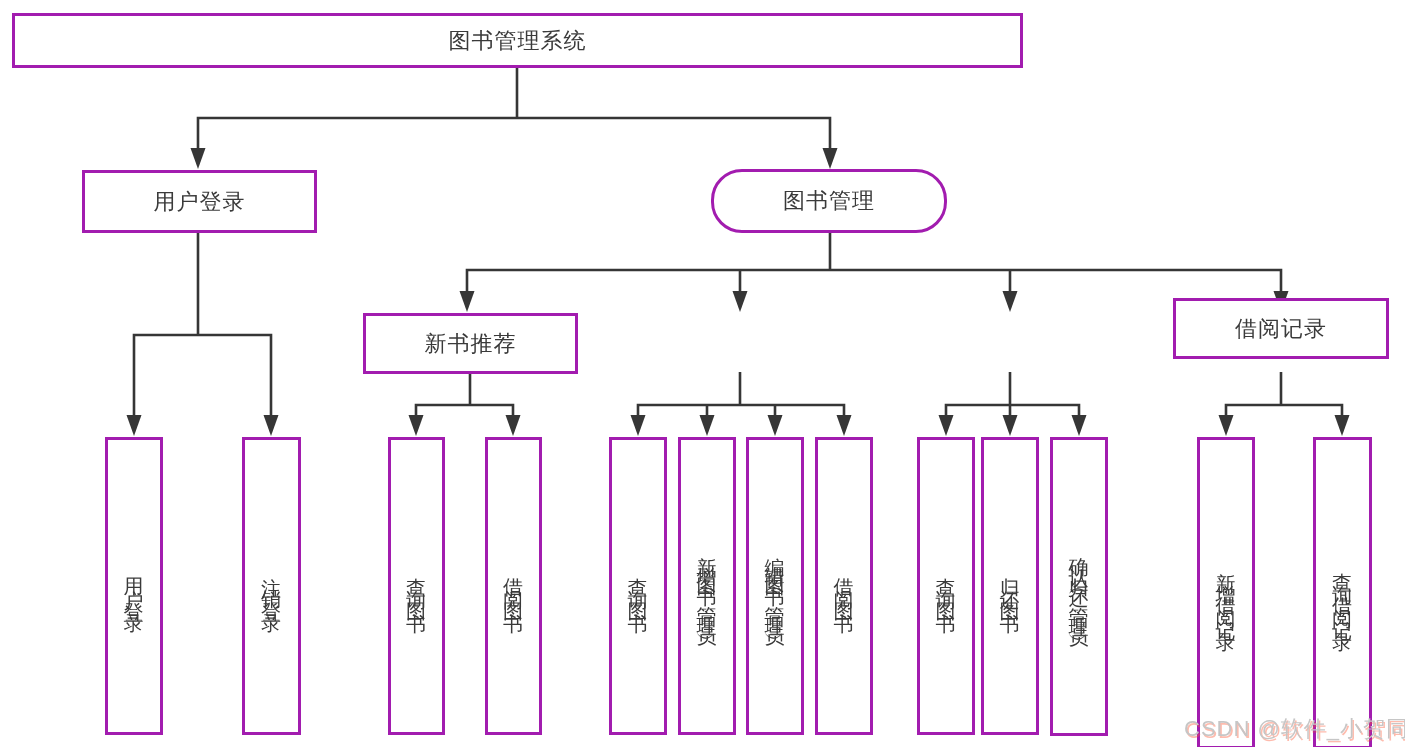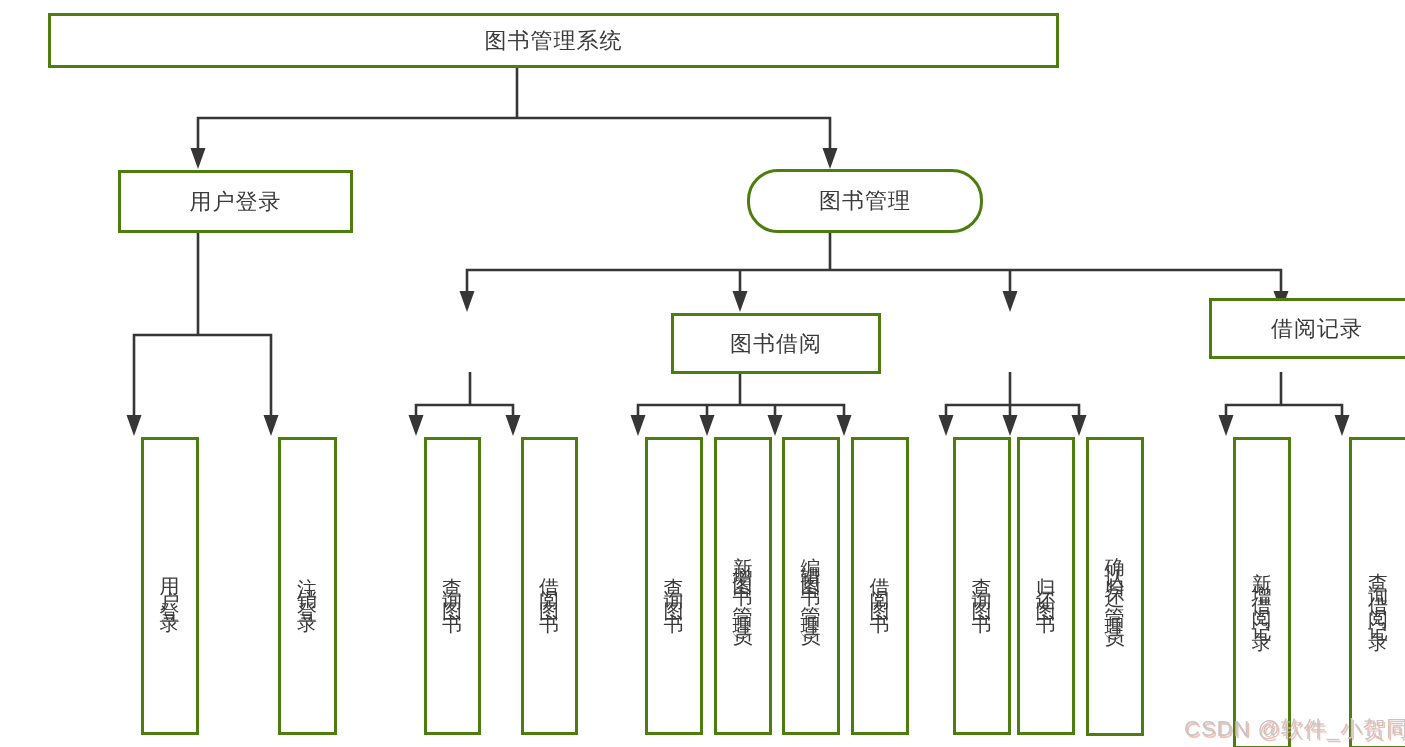--- a/index.html
+++ b/index.html
@@ -9,26 +9,25 @@
     overflow:hidden;
     background:#ffffff;
     font-family:"Liberation Sans", sans-serif;
     color:#3a3a3a;
   }
   #wires{position:absolute;left:0;top:0;z-index:1;}
   .node{
     position:absolute;
     box-sizing:border-box;
     background:#ffffff;
-    border:3px solid #4d7c0f;
+    border:3px solid #a21caf;
     display:flex;
     align-items:center;
     justify-content:center;
     z-index:2;
-    margin-left:36px;
   }
   .node.h span{
     font-size:22px;
     letter-spacing:1px;
     white-space:nowrap;
   }
   .node.v span{
     writing-mode:vertical-rl;
     text-orientation:mixed;
     font-size:20px;
@@ -101,22 +100,22 @@
     <span>图书管理系统</span>
   </div>
 
   <div class="node h" style="left:82px;top:170px;width:235px;height:63px;">
     <span>用户登录</span>
   </div>
   <div class="node h" style="left:711px;top:169px;width:236px;height:64px;border-radius:31px;">
     <span>图书管理</span>
   </div>
 
-  <div class="node h" style="left:635px;top:313px;width:210px;height:61px;">
-    <span>图书借阅</span>
+  <div class="node h" style="left:363px;top:313px;width:215px;height:61px;">
+    <span>新书推荐</span>
   </div>
   <div class="node h" style="left:1173px;top:298px;width:216px;height:61px;">
     <span>借阅记录</span>
   </div>
 
   <div class="node v" style="left:105px;top:437px;width:58px;height:298px;">
     <span>用户登录</span>
   </div>
   <div class="node v" style="left:242px;top:437px;width:59px;height:298px;">
     <span>注销登录</span>

